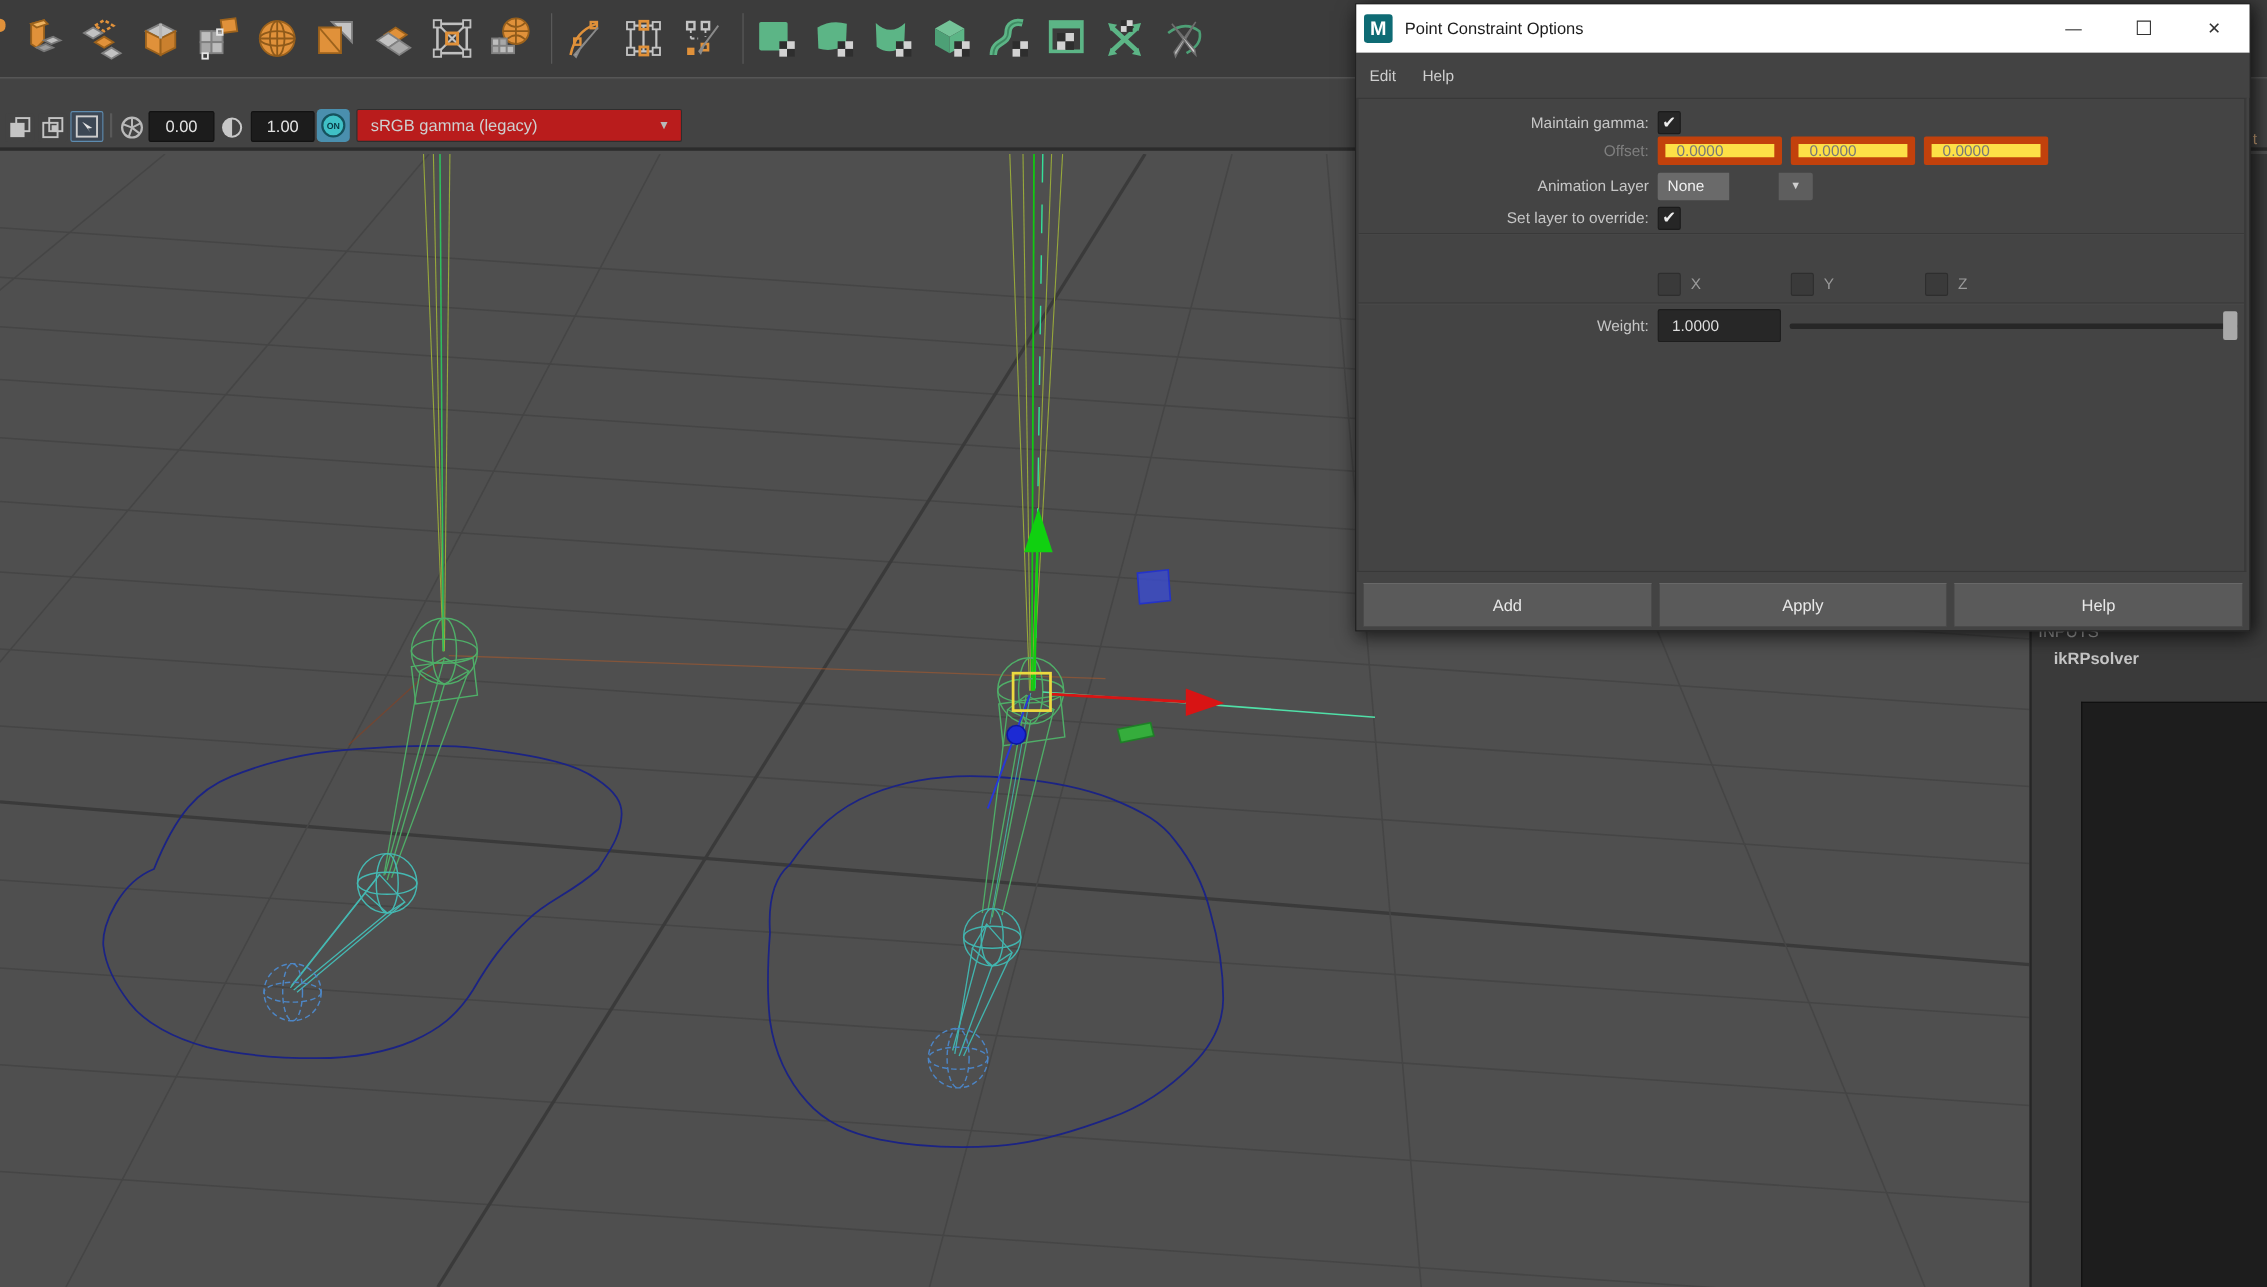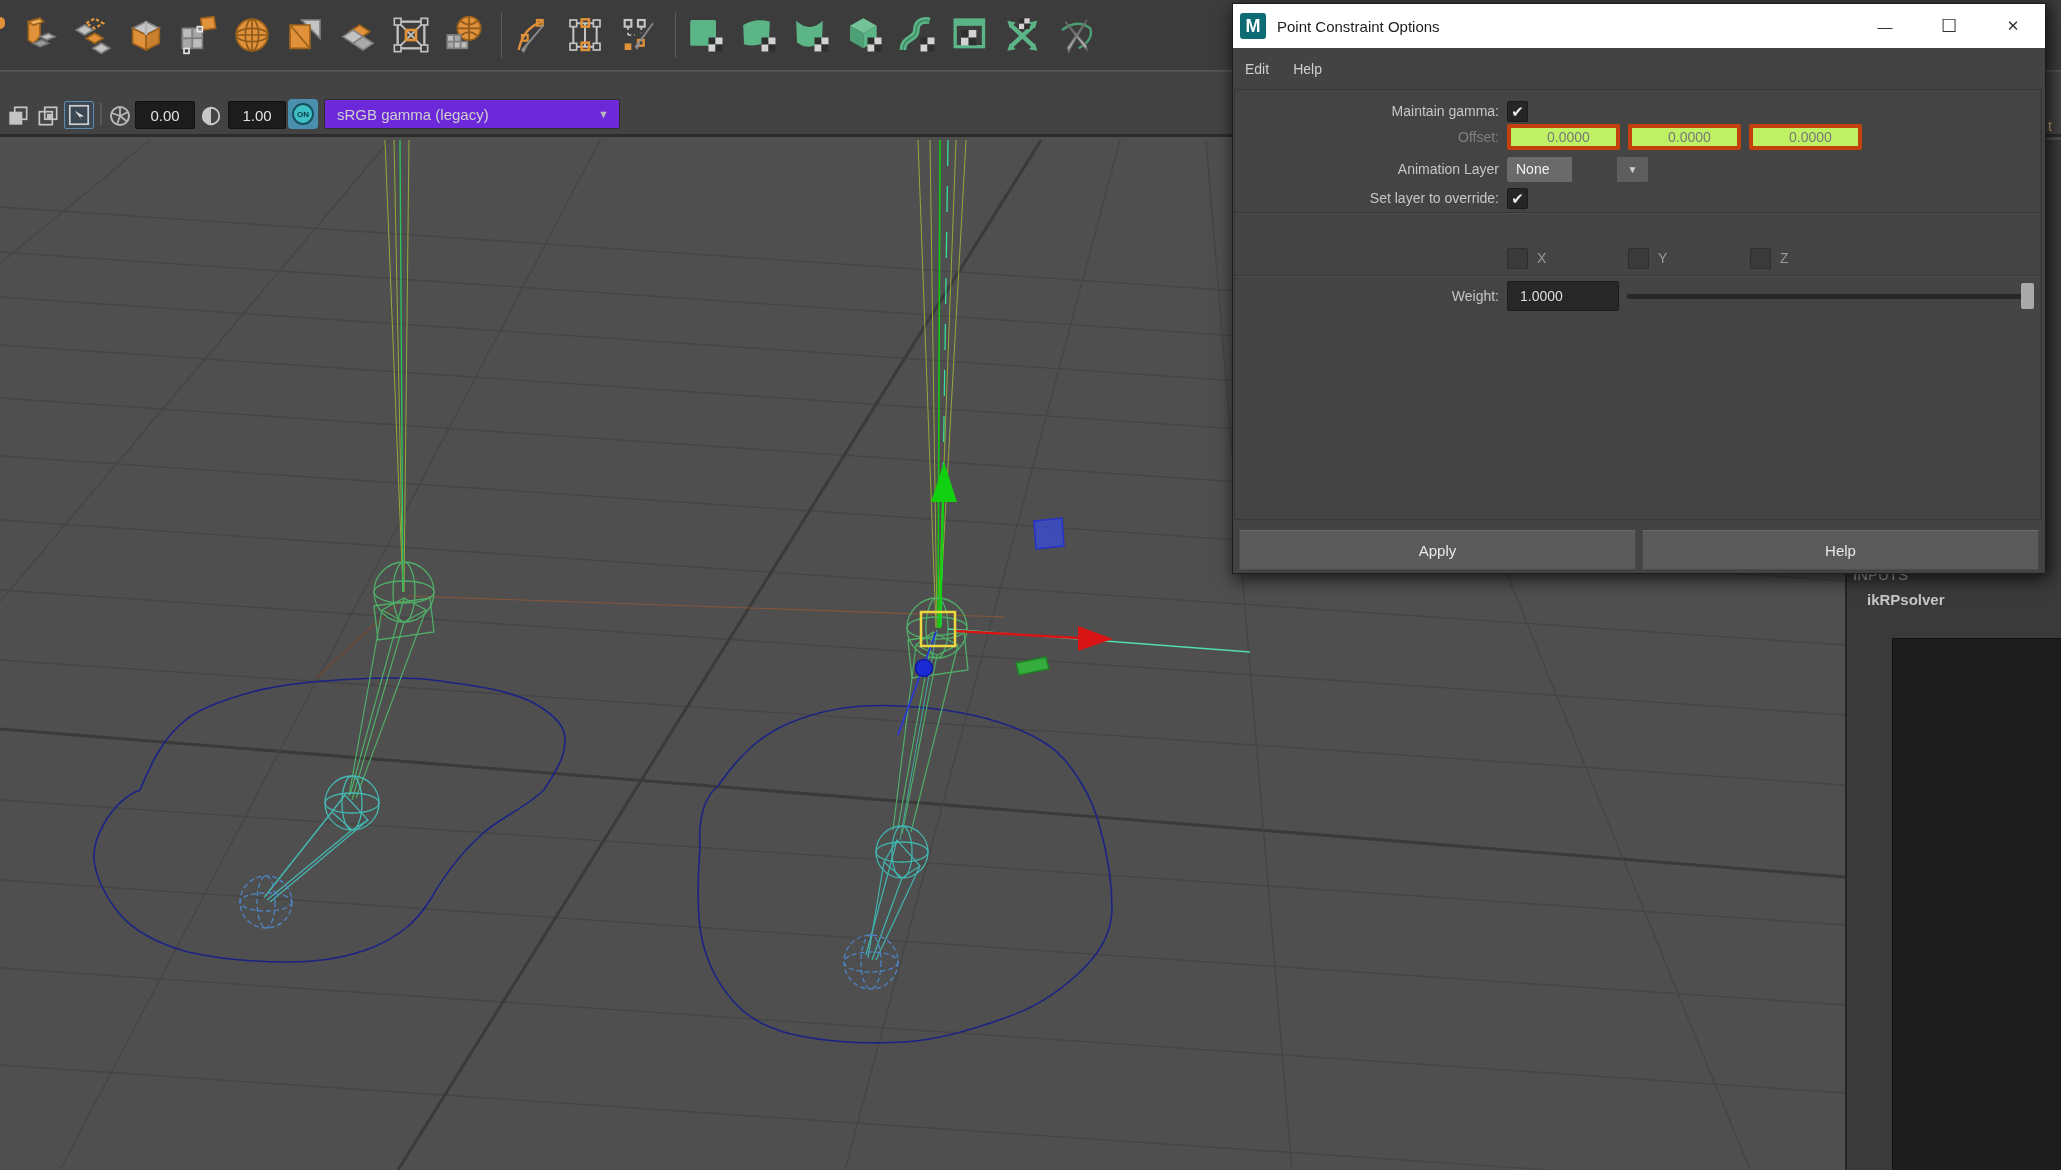--- a/index.html
+++ b/index.html
@@ -17,21 +17,21 @@
               border-bottom:3px solid #2c2c2c;box-sizing:border-box;}
   .tb{position:absolute;bottom:5px;}
   .tb-icon{width:28px;height:26px;background:#434343;border-radius:2px;}
   .tb-icon.sel{border:1px solid #5e8cb0;background:#3c4754;}
   .tb-field{height:26px;background:#1c1c1c;border:1px solid #121212;color:#e2e2e2;
             font-size:15px;text-align:center;border-radius:2px;padding:0;}
   .tb-sep{width:2px;height:22px;background:#595959;}
   .on-btn{width:30px;height:30px;background:#4a8fae;border-radius:4px;display:flex;align-items:center;justify-content:center;}
   .on-inner{width:22px;height:22px;border-radius:50%;background:#3fc0c6;border:2px solid #16525e;
             color:#083743;font-size:8px;font-weight:bold;display:flex;align-items:center;justify-content:center;box-sizing:border-box;}
-  .gamma-dd{width:296px;height:30px;background:#6d28d9;border:1px solid #2e2e2e;border-radius:2px;
+  .gamma-dd{width:296px;height:30px;background:#b91c1c;border:1px solid #2e2e2e;border-radius:2px;
             display:flex;align-items:center;color:#cfcfcf;font-size:15px;box-sizing:border-box;padding-left:12px;gap:44px;}
   .gamma-dd .arrow{margin-left:auto;margin-right:10px;color:#b8b8b8;font-size:11px;}
 
   
   .viewport{position:absolute;left:0;top:140px;width:1845px;height:1030px;background:#4f4f4f;overflow:hidden;}
 
   
   .rpanel{position:absolute;left:1845px;top:140px;width:216px;height:1030px;background:#3a3a3a;
           border-left:2px solid #262626;box-sizing:border-box;}
   .rpanel .inputs{position:absolute;left:6px;top:426px;font-size:15px;font-weight:normal;color:#a5a5a5;}
@@ -56,22 +56,22 @@
                border:1px solid #383838;border-right:2px solid #3a3a3a;box-sizing:border-box;}
   .frow{position:absolute;left:0;width:100%;height:26px;display:flex;align-items:center;}
   .flabel{width:264px;text-align:right;padding-right:8px;font-size:14px;color:#c6c6c6;flex:0 0 auto;}
   .flabel.dis{color:#7f7f7f;}
   .cb{width:21px;height:21px;background:#262626;border:1px solid #1b1b1b;border-radius:2px;
       display:flex;align-items:center;justify-content:center;box-sizing:border-box;flex:0 0 auto;}
   .cb.off{background:#3a3a3a;border-color:#2e2e2e;}
   .cb.checked::after{content:"\2714";color:#ececec;font-size:15px;line-height:1;}
   .cb-lab{font-size:14px;color:#c0c0c0;margin-left:9px;}
   .cb-lab.dim{color:#9a9a9a;}
-  .off-field{width:113px;height:26px;background:#bef264;border:4px solid #c2410c;color:#787878;
-             font-size:14px;padding:0 0 0 10px;margin-right:8px;box-sizing:border-box;border-radius:2px;text-align:center;}
+  .off-field{width:113px;height:26px;background:#fde047;border:7px solid #c2410c;color:#787878;
+             font-size:14px;padding:0 0 0 10px;margin-right:8px;box-sizing:border-box;border-radius:2px;}
   .dd{height:25px;display:flex;gap:43px;}
   .dd-main{width:56px;background:#6a6a6a;color:#f0f0f0;font-size:14px;display:flex;align-items:center;
            padding-left:9px;border-radius:2px 0 0 2px;}
   .dd-arrow{width:31px;background:#5e5e5e;margin-left:2px;color:#d0d0d0;font-size:10px;display:flex;
             align-items:center;justify-content:center;border-radius:0 2px 2px 0;}
   .sep-line{position:absolute;left:0;width:100%;height:1px;background:#373737;border-bottom:1px solid #4e4e4e;}
   .w-field{width:112px;height:30px;background:#272727;border:1px solid #1d1d1d;color:#dedede;
            font-size:14px;padding:0 0 0 12px;box-sizing:border-box;border-radius:2px;}
   .slider{position:relative;height:30px;flex:1;margin-left:8px;margin-right:6px;}
   .slider .track{position:absolute;left:0;right:0;top:13px;height:5px;background:#272727;border-radius:2px;}
@@ -481,18 +481,19 @@
         <div class="flabel">Weight:</div>
         <input class="w-field" readonly="" value="1.0000" style="">
         <div class="slider">
           <div class="track"></div>
           <div class="handle"></div>
         </div>
       </div>
     </div>
 
     <div class="btnrow">
+      <div class="dlg-btn">Add</div>
       <div class="dlg-btn">Apply</div>
       <div class="dlg-btn">Help</div>
     </div>
   </div>
 
 </div>
 
 </body></html>

